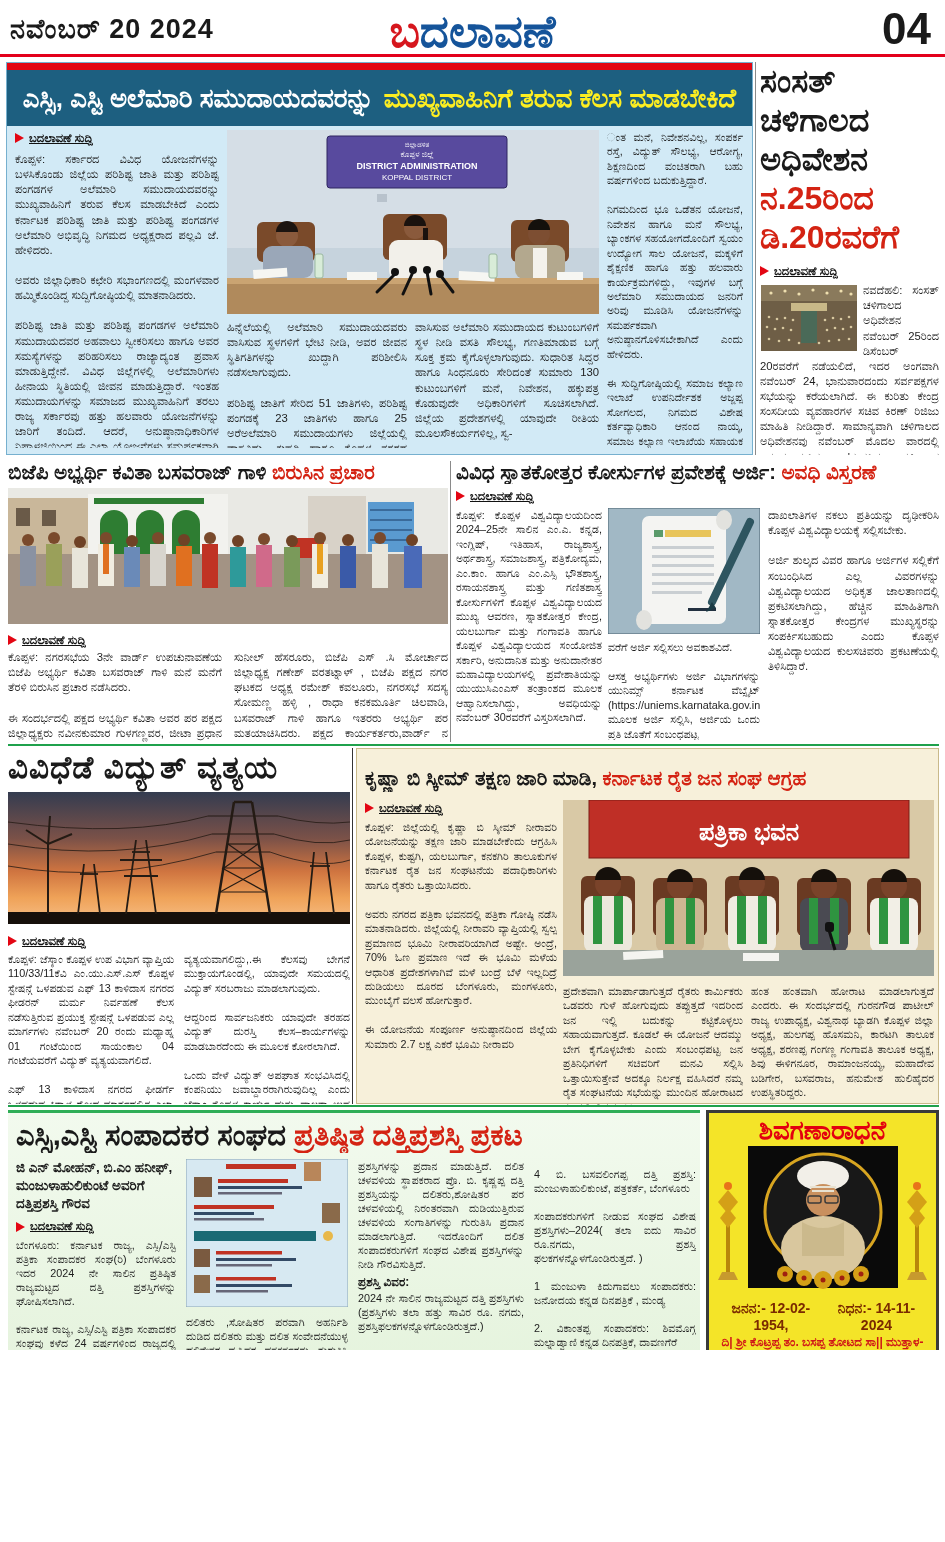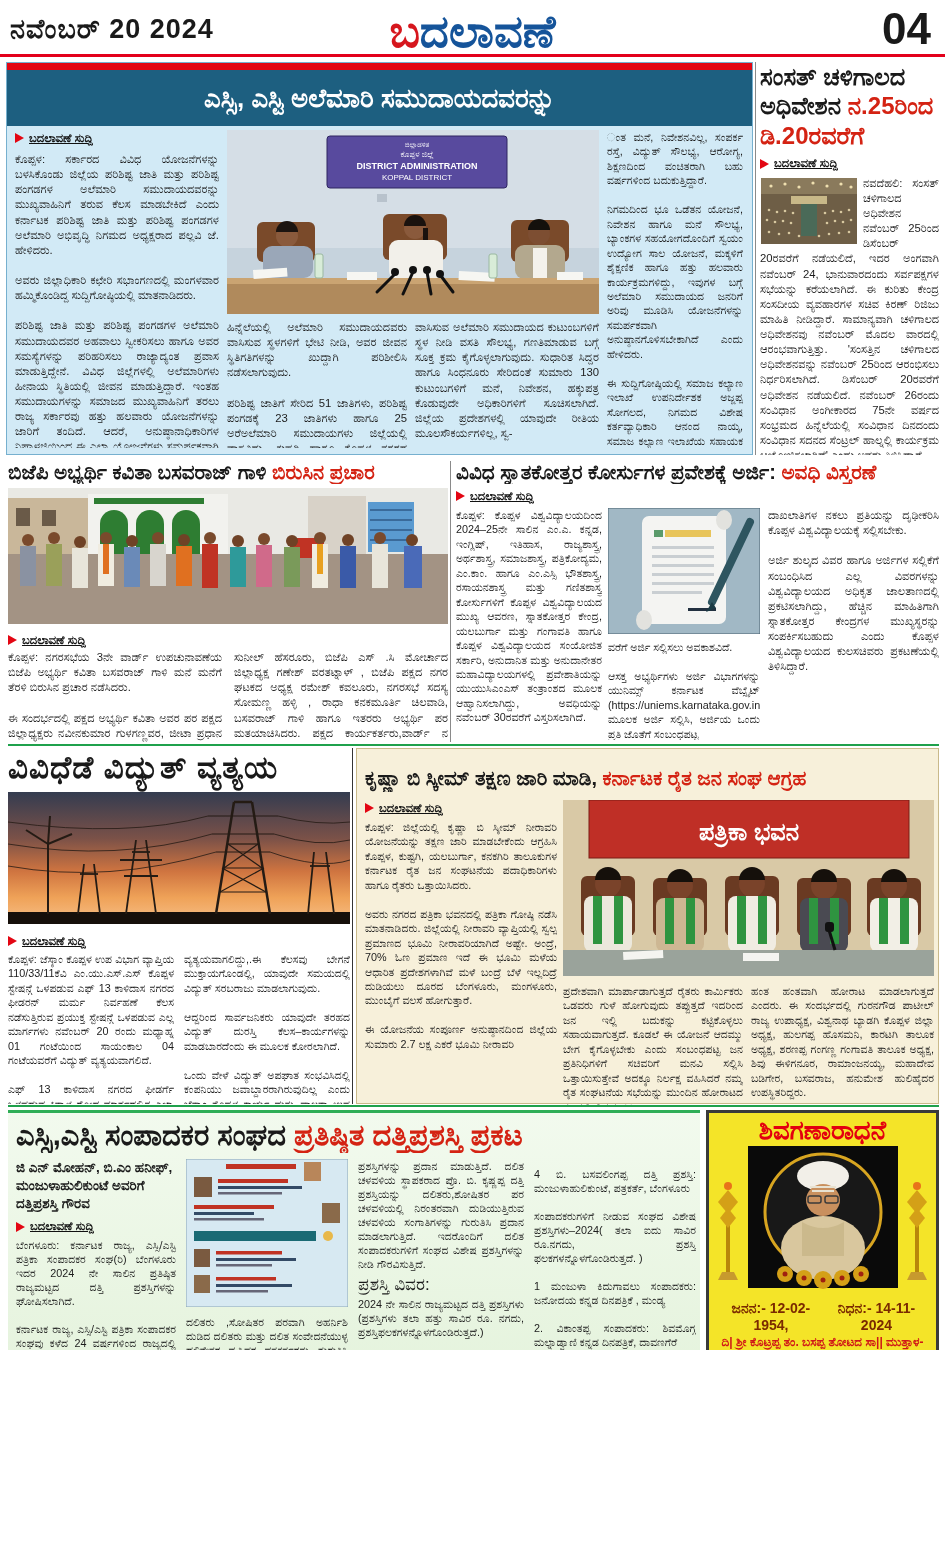--- a/index.html
+++ b/index.html
@@ -26,21 +26,21 @@
   
   #main-box{left:6px;top:62px;width:747px;height:393px;border:1px solid #76b0cf;box-sizing:border-box;background:#d2eaf6;}
   #main-redbar{height:7px;background:#e30613;}
   #main-hbar{height:56px;background:#1d5f80;display:flex;align-items:center;justify-content:center;gap:10px;
              font-size:26px;font-weight:bold;white-space:nowrap;overflow:hidden;}
   #main-hbar .hw{color:#ffffff;}
   #main-hbar .hy{color:#fdee21;}
   #main-content{position:relative;height:328px;}
   
   #parl{left:760px;top:62px;width:179px;height:393px;overflow:hidden;}
-  #parl h2{margin:0 0 6px 0;font-size:24px;line-height:1.22;font-weight:bold;}
+  #parl h2{margin:0 0 6px 0;font-size:32px;line-height:1.22;font-weight:bold;}
   #parl .pimg{float:left;width:98px;height:66px;margin:2px 5px 2px 0;}
   
   #bjp{left:8px;top:461px;width:440px;height:281px;overflow:hidden;}
   .h21{font-size:20px;font-weight:bold;line-height:1.15;margin:0 0 4px 0;white-space:nowrap;overflow:hidden;}
   #pg{left:456px;top:461px;width:483px;height:281px;overflow:hidden;}
   
   #power{left:8px;top:748px;width:342px;height:356px;overflow:hidden;}
   #power h2{margin:2px 0 6px 0;font-size:31px;font-weight:bold;letter-spacing:1px;}
   #krishna{left:356px;top:748px;width:583px;height:356px;background:#f7f0da;border:1px solid #c9b98a;box-sizing:border-box;}
   
@@ -73,20 +73,21 @@
   <div class="abs masthead">
     <span class="m1">ಬ</span><span class="m2">ದಲಾವಣೆ</span>
   </div>
   <div class="abs pagenum">04</div>
   <div class="abs redrule"></div>
 
   <div class="abs" id="main-box">
     <div id="main-redbar"></div>
     <div id="main-hbar">
       <span class="hw">ಎಸ್ಸಿ, ಎಸ್ಟಿ ಅಲೆಮಾರಿ ಸಮುದಾಯದವರನ್ನು</span>
+      <span class="hy">ಮುಖ್ಯವಾಹಿನಿಗೆ ತರುವ ಕೆಲಸ ಮಾಡಬೇಕಿದೆ</span>
     </div>
     <div id="main-content">
       <div class="abs byline" style="left:8px;top:4px;">
         <span class="tri"></span>
         <span class="byline-text">ಬದಲಾವಣೆ ಸುದ್ದಿ</span>
       </div>
       <div class="abs art-text" style="left:8px;top:26px;width:204px;height:296px;">ಕೊಪ್ಪಳ: ಸರ್ಕಾರದ ವಿವಿಧ ಯೋಜನೆಗಳನ್ನು ಬಳಸಿಕೊಂಡು ಜಿಲ್ಲೆಯ ಪರಿಶಿಷ್ಟ ಜಾತಿ ಮತ್ತು ಪರಿಶಿಷ್ಟ ಪಂಗಡಗಳ ಅಲೆಮಾರಿ ಸಮುದಾಯದವರನ್ನು ಮುಖ್ಯವಾಹಿನಿಗೆ ತರುವ ಕೆಲಸ ಮಾಡಬೇಕಿದೆ ಎಂದು ಕರ್ನಾಟಕ ಪರಿಶಿಷ್ಟ ಜಾತಿ ಮತ್ತು ಪರಿಶಿಷ್ಟ ಪಂಗಡಗಳ ಅಲೆಮಾರಿ ಅಭಿವೃದ್ಧಿ ನಿಗಮದ ಅಧ್ಯಕ್ಷರಾದ ಪಲ್ಲವಿ ಜೆ. ಹೇಳಿದರು.
 
 ಅವರು ಜಿಲ್ಲಾಧಿಕಾರಿ ಕಛೇರಿ ಸಭಾಂಗಣದಲ್ಲಿ ಮಂಗಳವಾರ ಹಮ್ಮಿಕೊಂಡಿದ್ದ ಸುದ್ದಿಗೋಷ್ಠಿಯಲ್ಲಿ ಮಾತನಾಡಿದರು.
 
@@ -488,21 +489,21 @@
             <rect x="30" y="105" width="56" height="2.5" fill="#667"></rect>
           <rect x="8" y="116" width="16" height="18" fill="#8a6a4a"></rect>
           <rect x="30" y="118" width="60" height="3.5" fill="#c03324"></rect>
             <rect x="30" y="125" width="76" height="3" fill="#334a66"></rect>
             <rect x="30" y="131" width="52" height="2.5" fill="#667"></rect>
         </svg>
         <div class="art-text small-text" style="height:158px;margin-top:4px;">ದಲಿತರು ,ಸೋಷಿತರ ಪರವಾಗಿ ಅಹರ್ನಿಶಿ ದುಡಿದ ದಲಿತರು ಮತ್ತು ದಲಿತ ಸಂವೇದನೆಯುಳ್ಳ ದಲಿತೇತರ ವೃತ್ತಿಪರ ಪತ್ರಕರ್ತರನ್ನು ಗುರುತಿಸಿ ಸಾಮಾಜಿಕ ನ್ಯಾಯಕ್ಕಾಗಿ, ದಲಿತರ ಸ್ವಾಭಿಮಾನ, ಹಕ್ಕುಗಳಿಗಾಗಿ ದುಡಿದ, ಹೋರಾಡಿದ ಮಹನೀಯರಾದ ಡಾ. ಬಾಬಾ ಸಾಹೇಬ್ ಅಂಬೇಡ್ಕರ್, ಮಾಜಿ ಸಚಿವ ಬಿ.ರಾಚಯ್ಯ, ಬಿ.ಬಸವಲಿಂಗಪ್ಪ, ಪ್ರೊ.ಕೃಷ್ಣಪ್ಪ ಅವರುಗಳ ಹೆಸರಿನಲ್ಲಿ ಸ್ಥಾಪಿಸಲಾಗಿರುವ ರಾಜ್ಯಮಟ್ಟದ ದತ್ತಿನಿಧಿ</div>
       </div>
       <div class="abs" style="left:350px;top:0;width:166px;">
         <div class="art-text small-text">ಪ್ರಶಸ್ತಿಗಳನ್ನು ಪ್ರದಾನ ಮಾಡುತ್ತಿದೆ. ದಲಿತ ಚಳವಳಿಯ ಸ್ಥಾಪಕರಾದ ಪ್ರೊ. ಬಿ. ಕೃಷ್ಣಪ್ಪ ದತ್ತಿ ಪ್ರಶಸ್ತಿಯನ್ನು ದಲಿತರು,ಶೋಷಿತರ ಪರ ಚಳವಳಿಯಲ್ಲಿ ನಿರಂತರವಾಗಿ ದುಡಿಯುತ್ತಿರುವ ಚಳವಳಿಯ ಸಂಗಾತಿಗಳನ್ನು ಗುರುತಿಸಿ ಪ್ರದಾನ ಮಾಡಲಾಗುತ್ತಿದೆ. ಇದರೊಂದಿಗೆ ದಲಿತ ಸಂಪಾದಕರುಗಳಿಗೆ ಸಂಘದ ವಿಶೇಷ ಪ್ರಶಸ್ತಿಗಳನ್ನು ನೀಡಿ ಗೌರವಿಸುತ್ತಿದೆ.</div>
-        <div style="font-size:17px;font-weight:normal;margin:4px 0 2px 0;">ಪ್ರಶಸ್ತಿ ವಿವರ:</div>
+        <div style="font-size:12px;font-weight:bold;margin:4px 0 2px 0;">ಪ್ರಶಸ್ತಿ ವಿವರ:</div>
         <div class="art-text small-text" style="height:170px;">2024 ನೇ ಸಾಲಿನ ರಾಜ್ಯಮಟ್ಟದ ದತ್ತಿ ಪ್ರಶಸ್ತಿಗಳು (ಪ್ರಶಸ್ತಿಗಳು ತಲಾ ಹತ್ತು ಸಾವಿರ ರೂ. ನಗದು, ಪ್ರಶಸ್ತಿಫಲಕಗಳನ್ನೊಳಗೊಂಡಿರುತ್ತದೆ.)
 
 1 ಡಾ. ಬಾಬಾಸಾಹೇಬ್ ಅಂಬೇಡ್ಕರ್ ದತ್ತಿ ಪ್ರಶಸ್ತಿ: ಜಿ.ಎನ್ ಮೋಹನ್ ಹಿರಿಯ ಪತ್ರಕರ್ತರು ಬೆಂಗಳೂರು
 
 2 ಬಿ. ರಾಚಯ್ಯ ದತ್ತಿ ಪ್ರಶಸ್ತಿ : ಬಿ.ಎಂ ಹನೀಫ್ ಹಿರಿಯ ಪತ್ರಕರ್ತರು ಬೆಂಗಳೂರು
 
 3 ಪ್ರೊ.ಬಿ. ಕೃಷ್ಣಪ್ಪ ದತ್ತಿ: ಪ್ರಶಸ್ತಿ ಮಾವಳ್ಳಿ ಶಂಕರ್ ರಾಜ್ಯ ಸಂಚಾಲಕರು: ದಲಿತ ಸಂಘರ್ಷ ಸಮಿತಿ(ಪ್ರೊ; ಕೃಷ್ಣಪ್ಪ)</div>
       </div>
       <div class="abs art-text small-text" style="left:526px;top:8px;width:162px;height:310px;">4 ಬಿ. ಬಸವಲಿಂಗಪ್ಪ ದತ್ತಿ ಪ್ರಶಸ್ತಿ: ಮಂಜುಳಾಹುಲಿಕುಂಟೆ, ಪತ್ರಕರ್ತೆ, ಬೆಂಗಳೂರು
 

